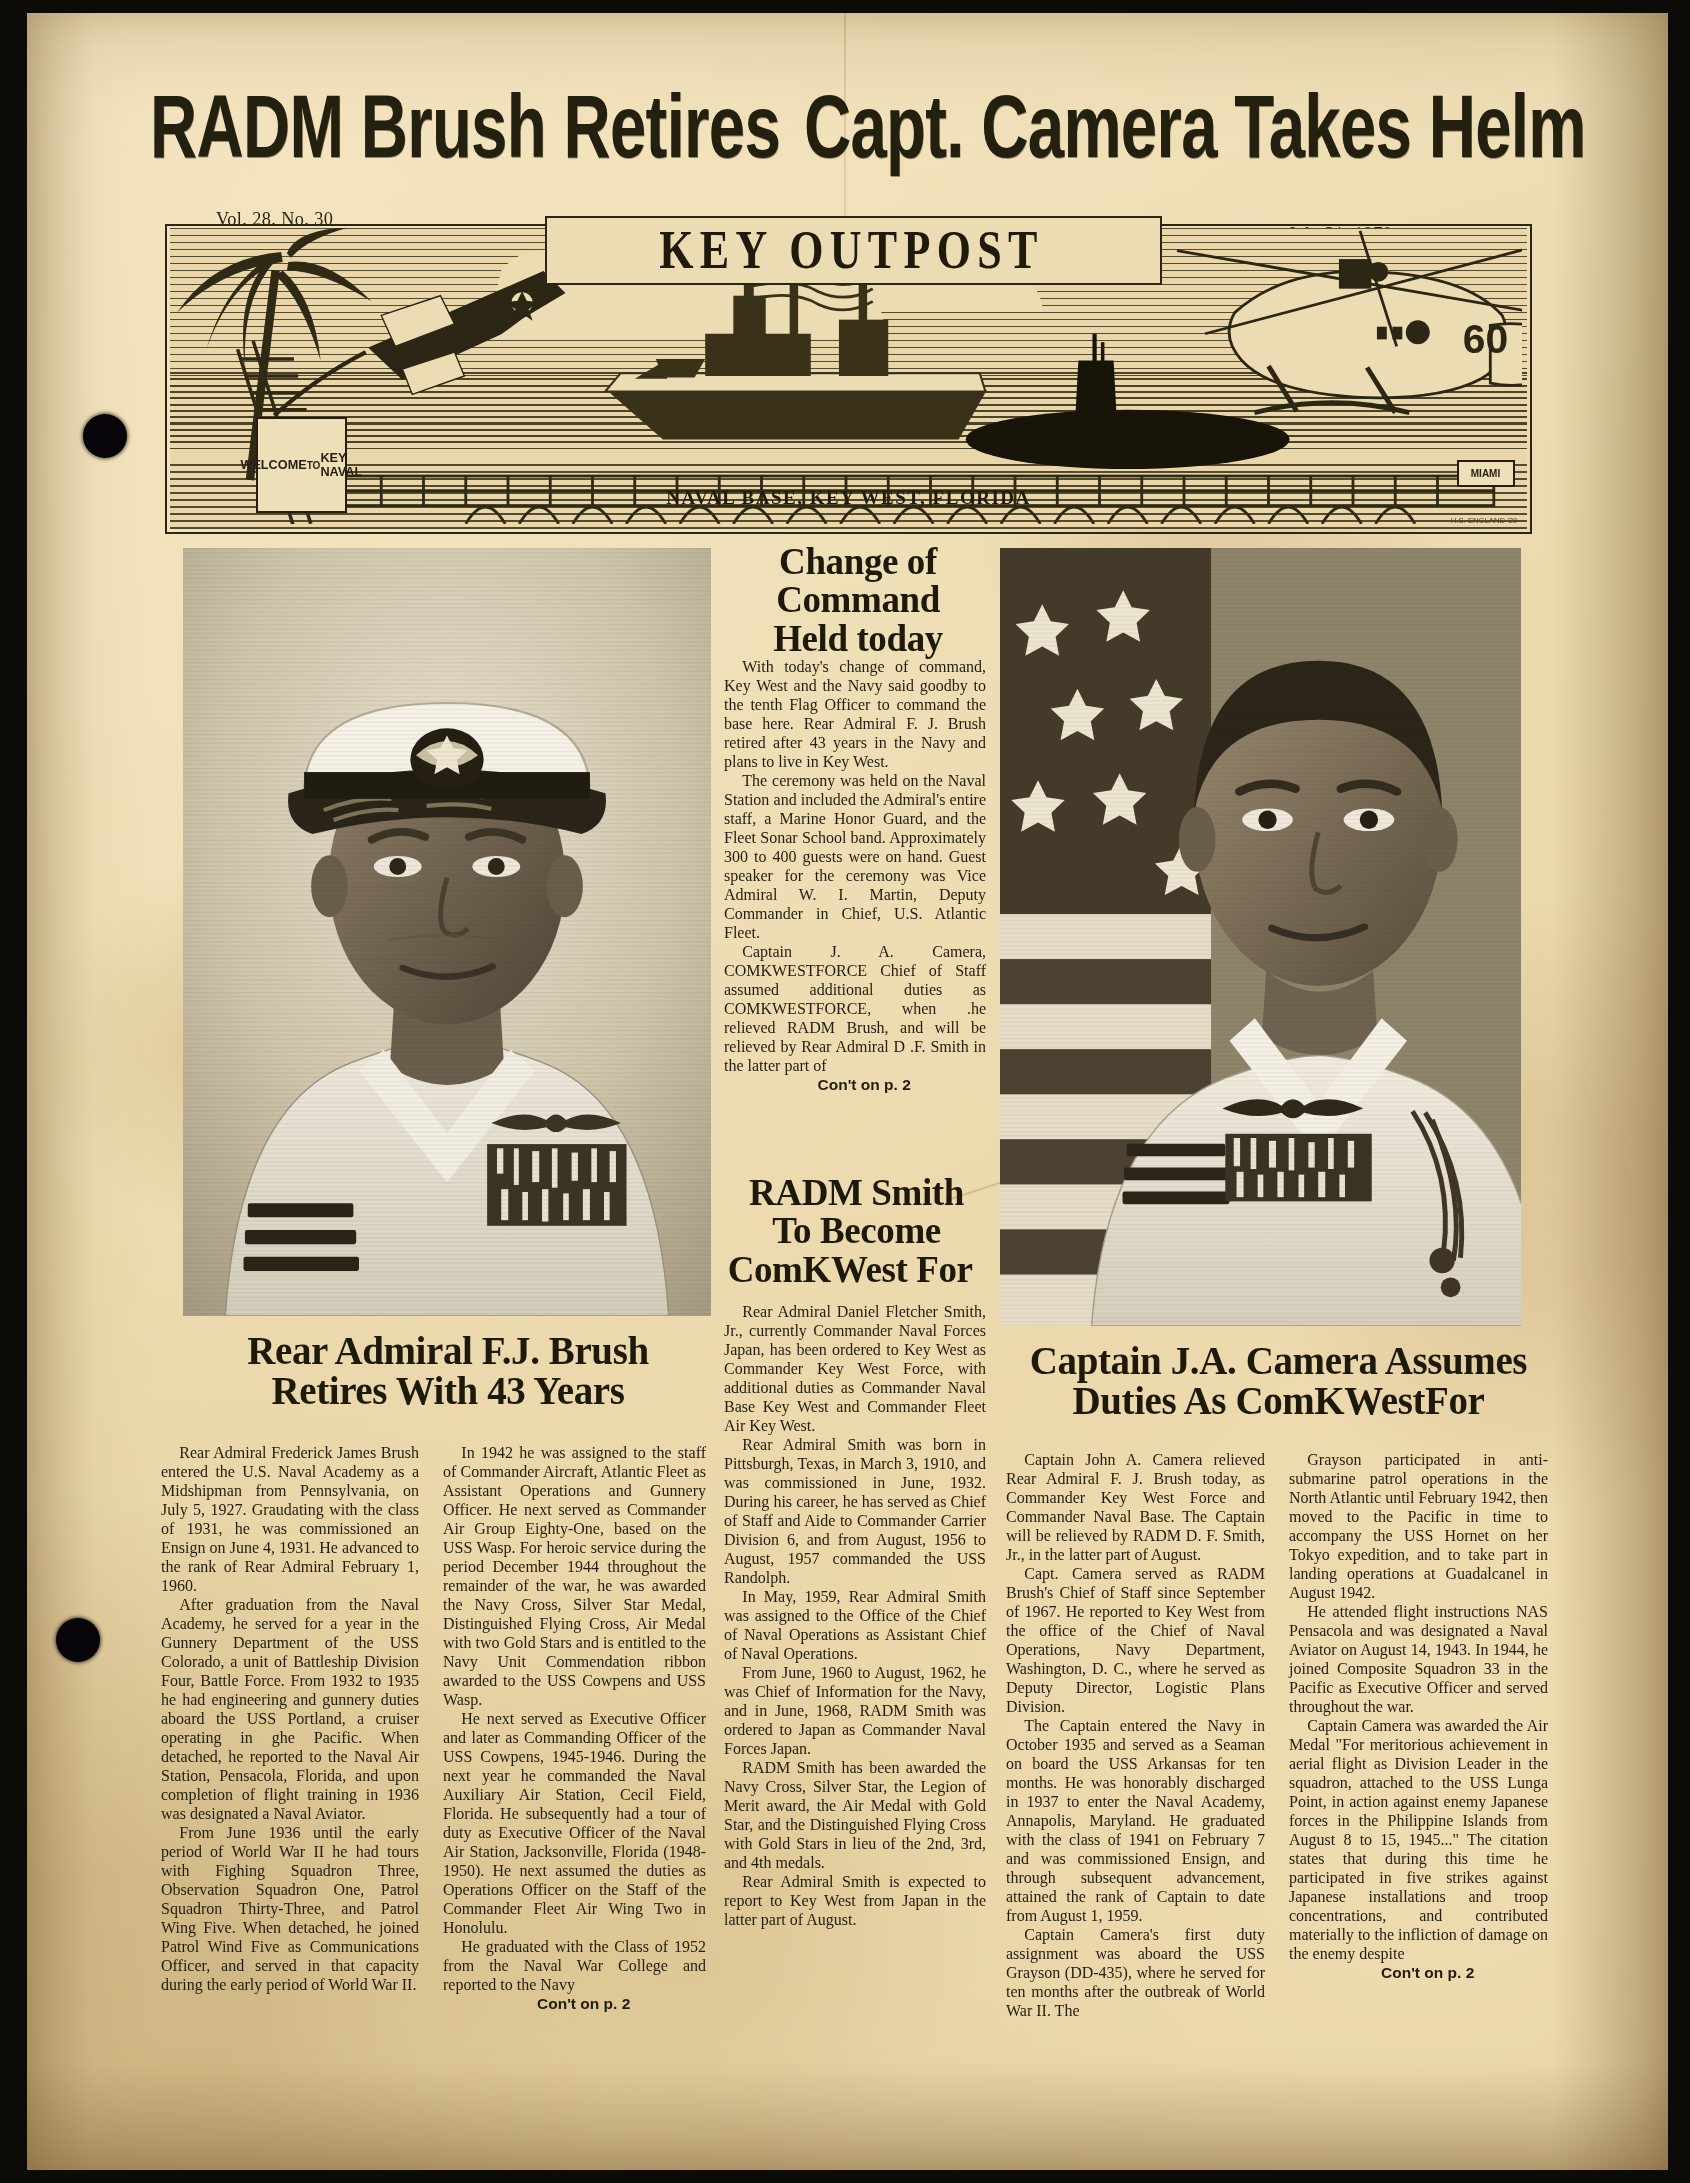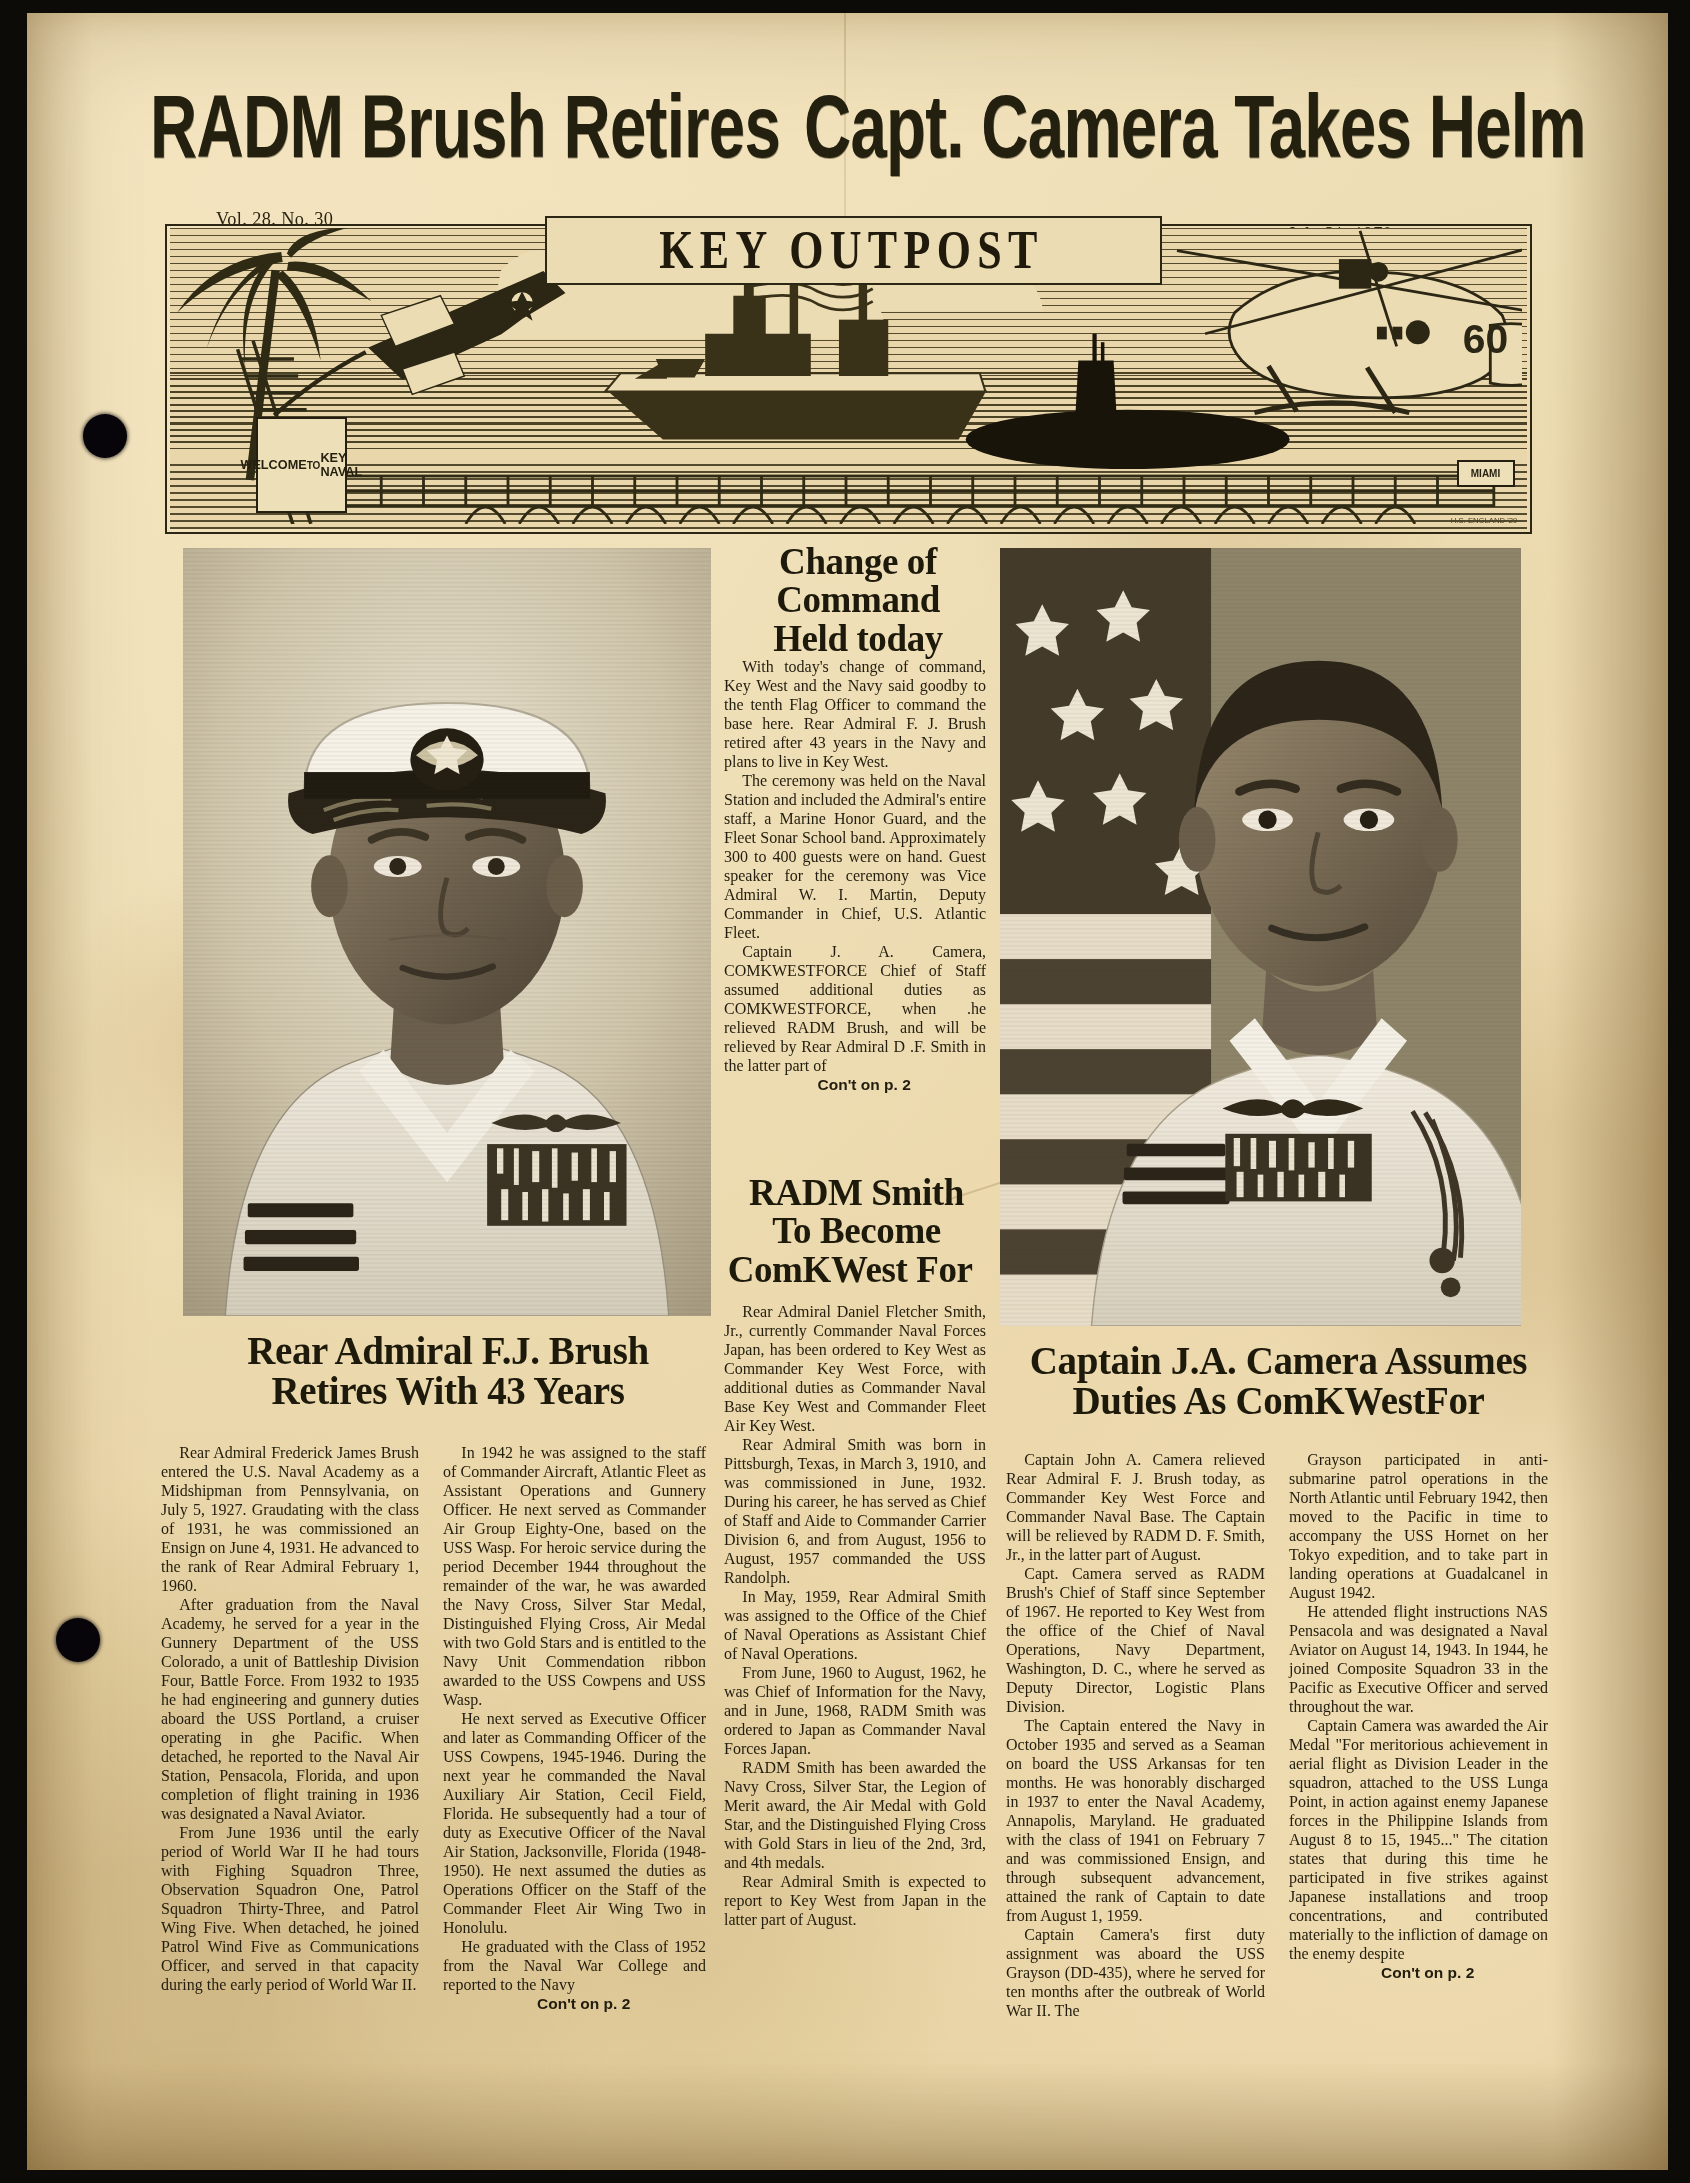--- a/index.html
+++ b/index.html
@@ -249,20 +249,21 @@
           <div class="signbox" style="left:86px;top:189px;width:87px;height:92px;font-size:12.7px;">
             <span>WELCOME</span>
             <span style="font-size:10px;">TO</span>
             <span>KEY NAVAL</span>
           </div>
 
           <div class="signbox" style="right:12.7px;top:232px;width:54px;height:22.5px;font-size:10px;">
             <span>MIAMI</span>
           </div>
 
+          <div class="basetxt">NAVAL BASE, KEY WEST, FLORIDA</div>
           <div class="artist">H.S. ENGLAND '29</div>
         </div>
       </div>
 
       <div class="titlebox" style="left:518px;top:203px;"></div>
       <div class="titletxt" style="left:518px;top:207px;">KEY OUTPOST</div>
 
       <div class="photo" style="left:156px;top:535px;width:528px;height:768px;">
         <svg width="528" height="768" viewBox="0 0 750 1090" preserveAspectRatio="none">
           <defs>

